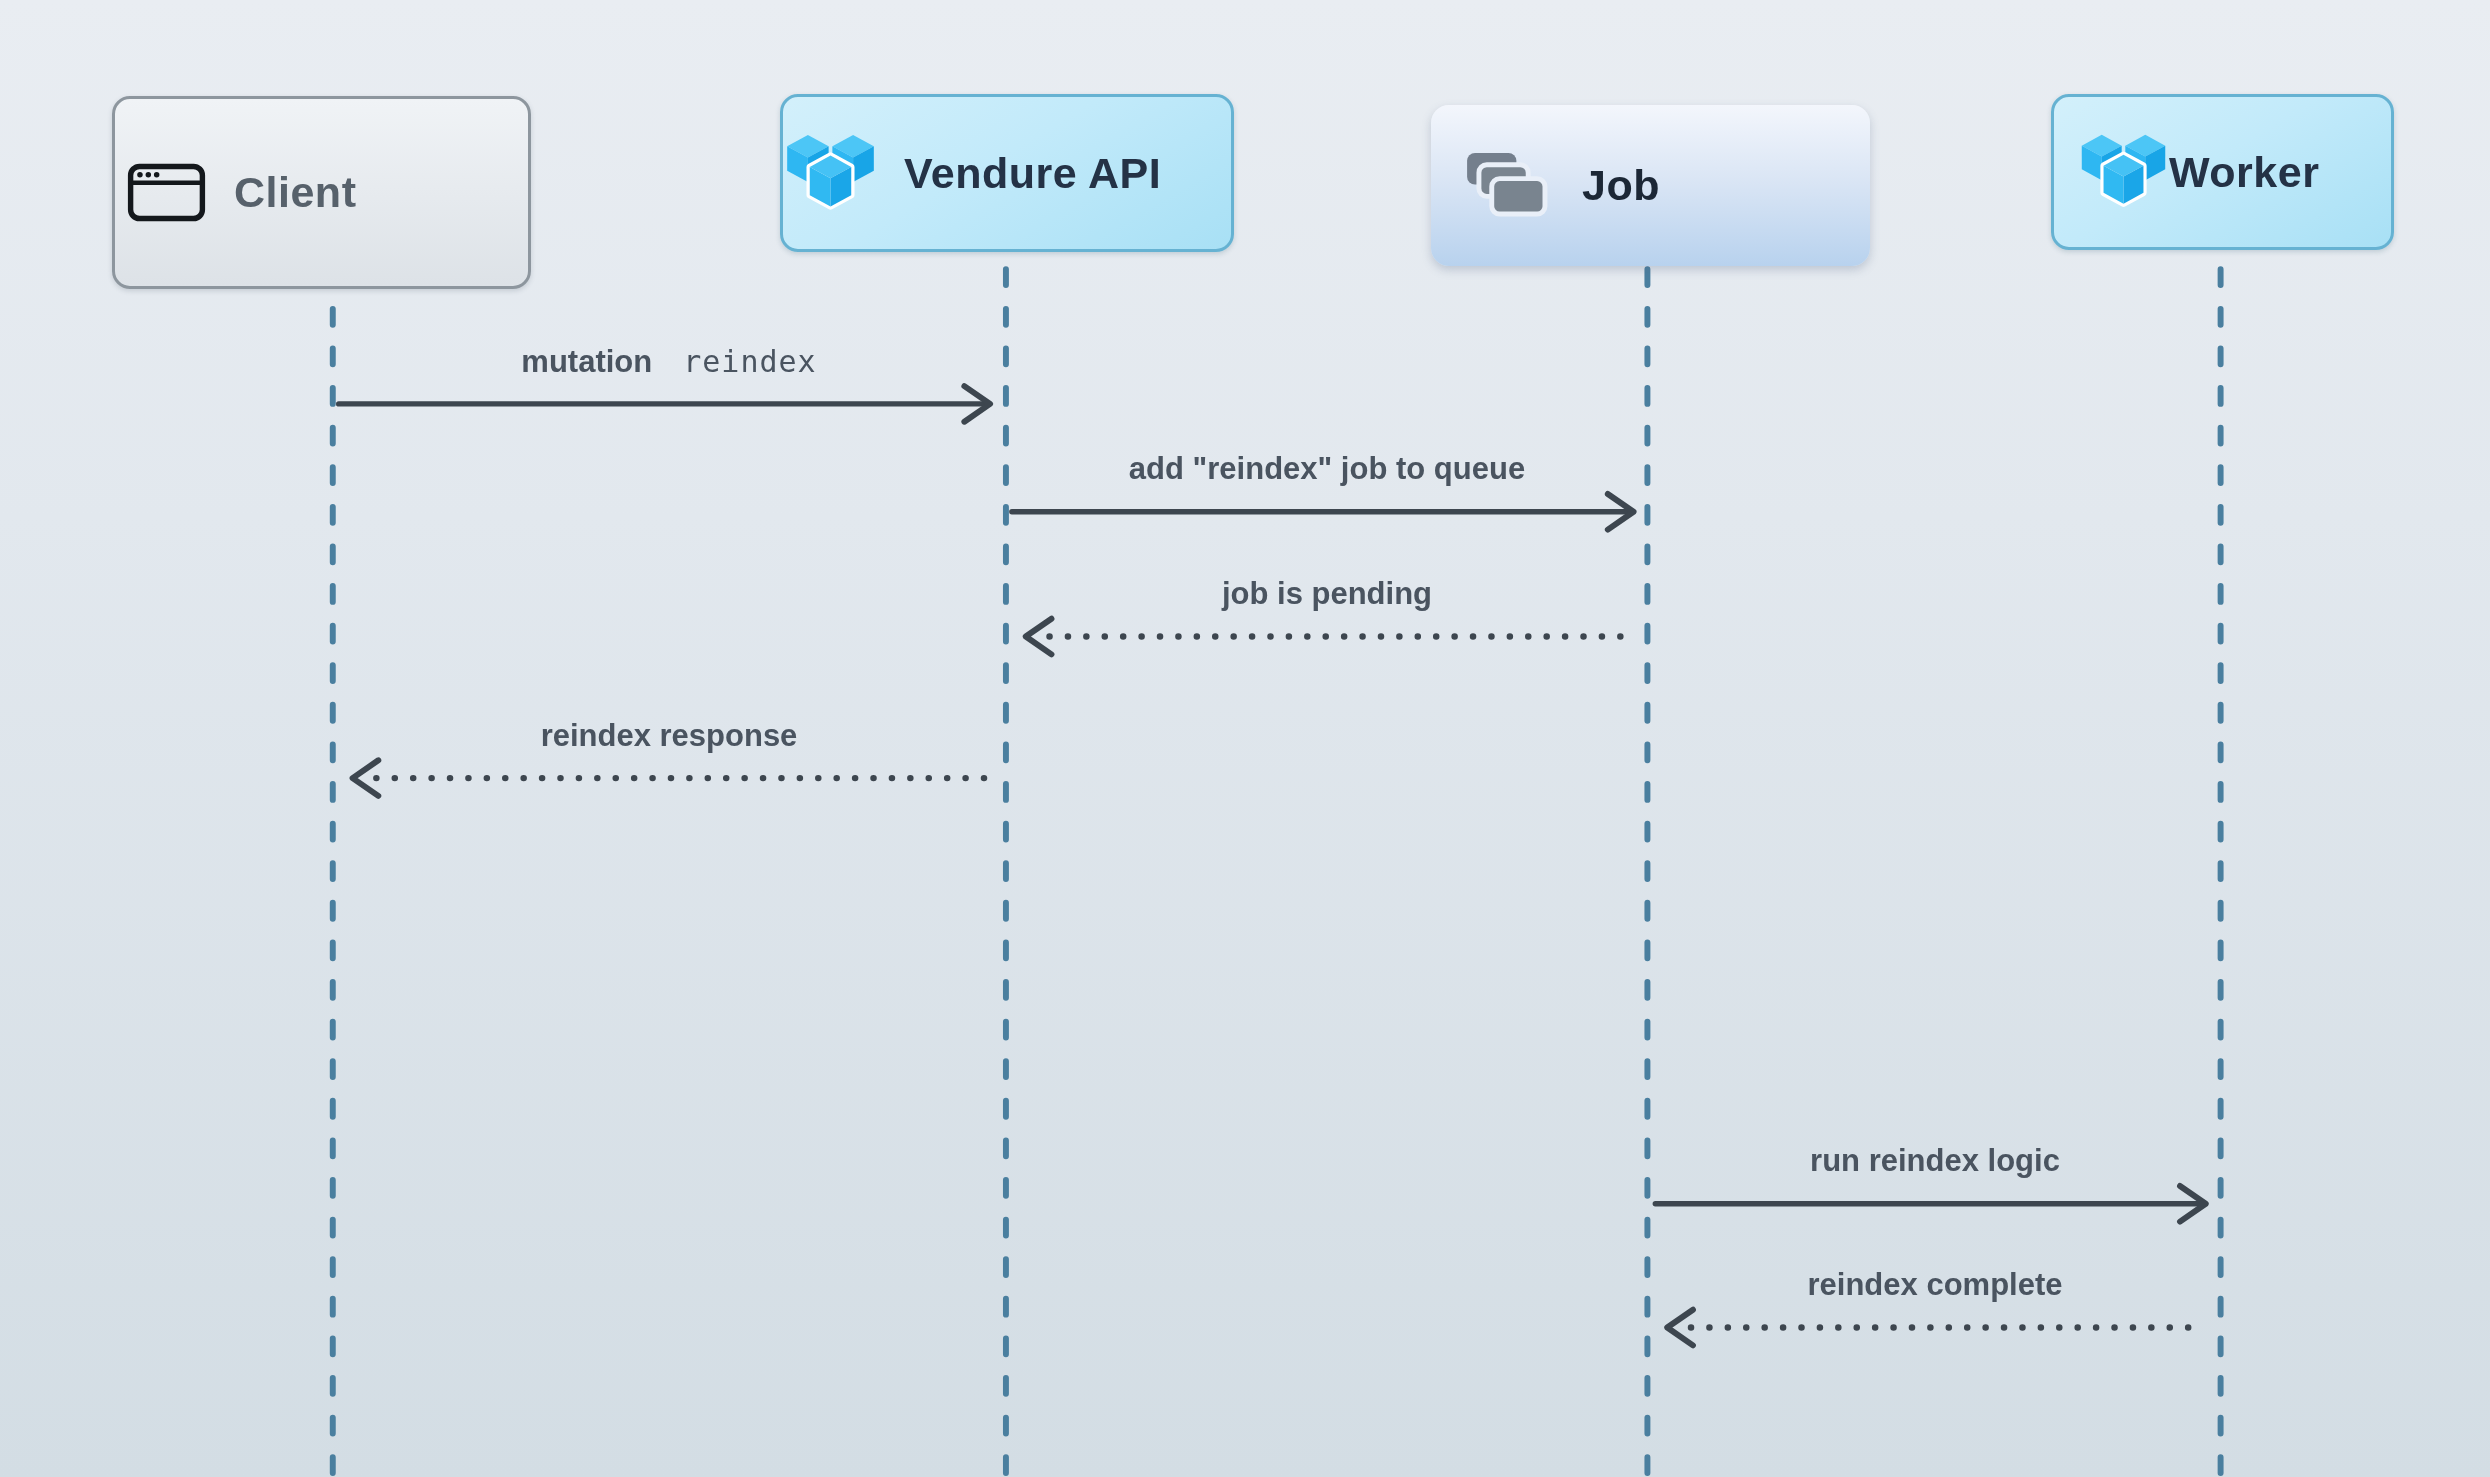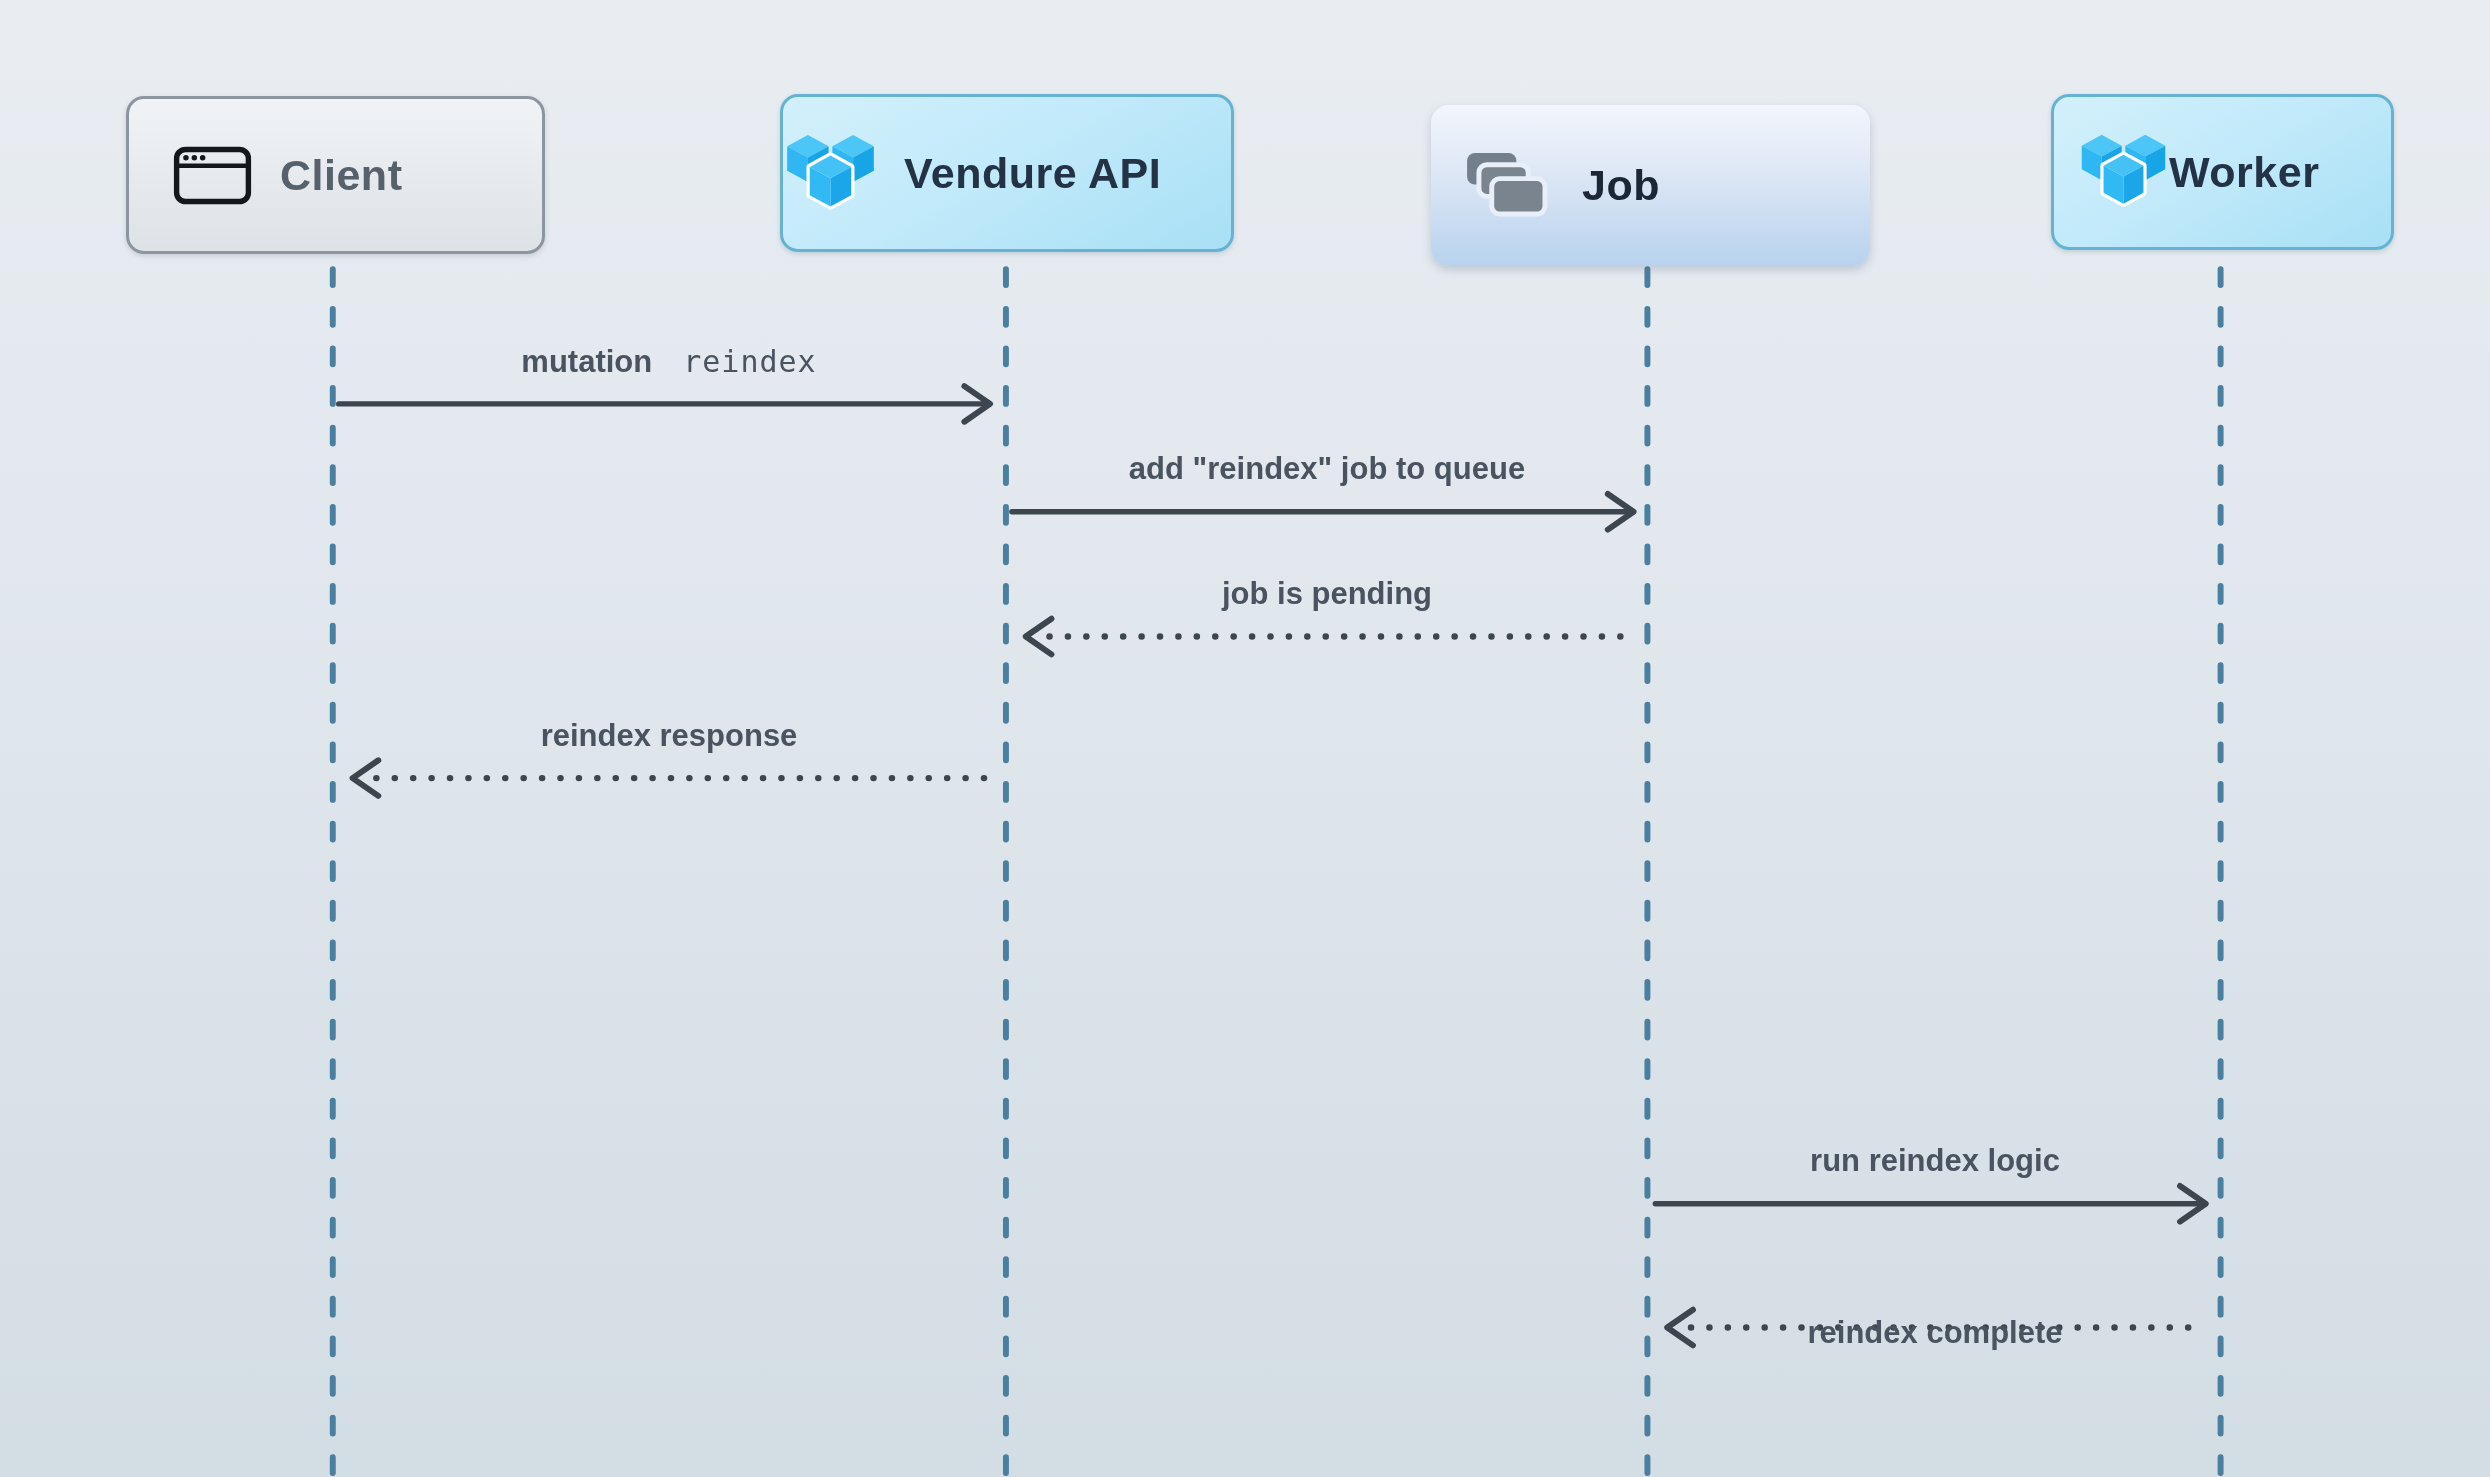--- a/index.html
+++ b/index.html
@@ -57,25 +57,25 @@
     box-sizing: border-box;
   }
   .actor .label {
     font-weight: bold;
     font-size: 43px;
     letter-spacing: 0.5px;
     white-space: nowrap;
   }
 
   .actor-client {
-    left: 126px; top: 96px; width: 419px; height: 158px;
+    left: 112px; top: 96px; width: 419px; height: 193px;
     background: linear-gradient(180deg, #f0f3f6 0%, #dde2e7 100%);
     border: 3px solid #8d969e;
     box-shadow: 0 2px 5px rgba(70, 85, 100, 0.2);
-    padding-left: 44px; gap: 28px;
+    padding-left: 12px; gap: 28px;
   }
   .actor-client .label { color: #57616b; }
 
   .actor-vendure {
     left: 780px; top: 94px; width: 454px; height: 158px;
     background: linear-gradient(150deg, #d3f0fb 0%, #c2eafa 45%, #a8e0f5 100%);
     border: 3px solid #66b2d2;
     box-shadow: 0 2px 5px rgba(60, 100, 120, 0.22);
     gap: 26px;
   }
@@ -230,18 +230,18 @@
   </div>
 
   <div class="msg" style="left:669px; top:717px">
     <span>reindex response</span>
   </div>
 
   <div class="msg" style="left:1935px; top:1142px">
     <span>run reindex logic</span>
   </div>
 
-  <div class="msg" style="left:1935px; top:1314px">
+  <div class="msg" style="left:1935px; top:1266px">
     <span>reindex complete</span>
   </div>
 
 </div>
 
 
 </body></html>

